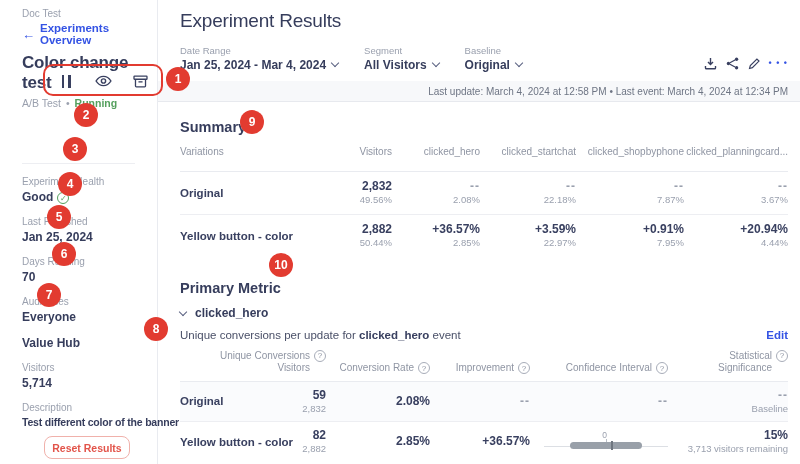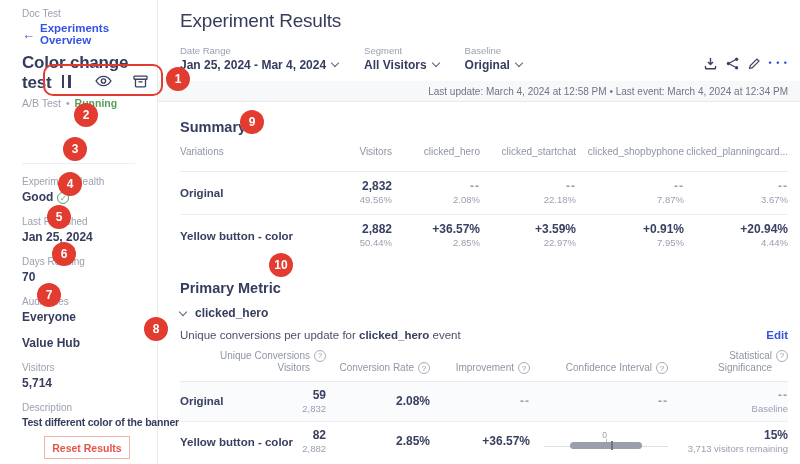--- a/index.html
+++ b/index.html
@@ -18,21 +18,21 @@
   .toolbar { position:absolute; left:44px; top:66px; width:118px; height:30px; display:flex; align-items:center; justify-content:space-between; padding:0 13px; }
   .tool { display:inline-flex; align-items:center; justify-content:center; width:18px; height:18px; cursor:pointer; }
   .pause { display:inline-flex; gap:4px; }
   .pause i { display:block; width:2.5px; height:13px; background:#394060; }
   .side-divider { margin:54px 22px 0 0; border-top:1px solid #edeef2; }
   .field { margin-top:12px; }
   .flabel { font-size:10px; color:#9aa0ae; margin-bottom:3px; }
   .fvalue { font-size:12px; font-weight:600; color:#363d5c; display:flex; align-items:flex-end; gap:4px; white-space:nowrap; }
   .fvalue.desc-val { font-size:10.5px; letter-spacing:-.2px; font-weight:600; }
   .check { width:12px; height:12px; border:1.2px solid #55a05e; border-radius:50%; color:#55a05e; font-size:8px; display:inline-flex; align-items:center; justify-content:center; font-weight:700; }
-  .reset-btn { position:absolute; left:44px; bottom:5px; width:86px; height:23px; background:#fff; border:1px solid #f0b1ab; border-radius:0; color:#e2544a; font-size:10.5px; font-weight:600; font-family:inherit; cursor:pointer; }
+  .reset-btn { position:absolute; left:44px; bottom:5px; width:86px; height:23px; background:#fff; border:1px solid #f0b1ab; border-radius:8px; color:#e2544a; font-size:10.5px; font-weight:600; font-family:inherit; cursor:pointer; }
 
   
   main { flex:1; padding:10px 12px 0 22px; min-width:0; }
   .page-title { font-size:19px; font-weight:500; color:#363d5c; letter-spacing:-.2px; margin-bottom:13px; }
   .filters-row { display:flex; align-items:flex-start; gap:26px; }
   .filter { cursor:pointer; }
   .fltr-label { font-size:9.5px; color:#9aa0ae; margin-bottom:2px; }
   .fltr-value { font-size:12px; font-weight:700; color:#363d5c; display:flex; align-items:center;justify-content:space-between; }
   .chev { display:inline-block; width:6px; height:6px; border-right:1.5px solid #596080; border-bottom:1.5px solid #596080; transform:rotate(45deg); margin-left:6px; position:relative; top:-2px; }
   .actions { margin-left:auto; display:flex; align-items:center; gap:9px; padding-top:12px; }

